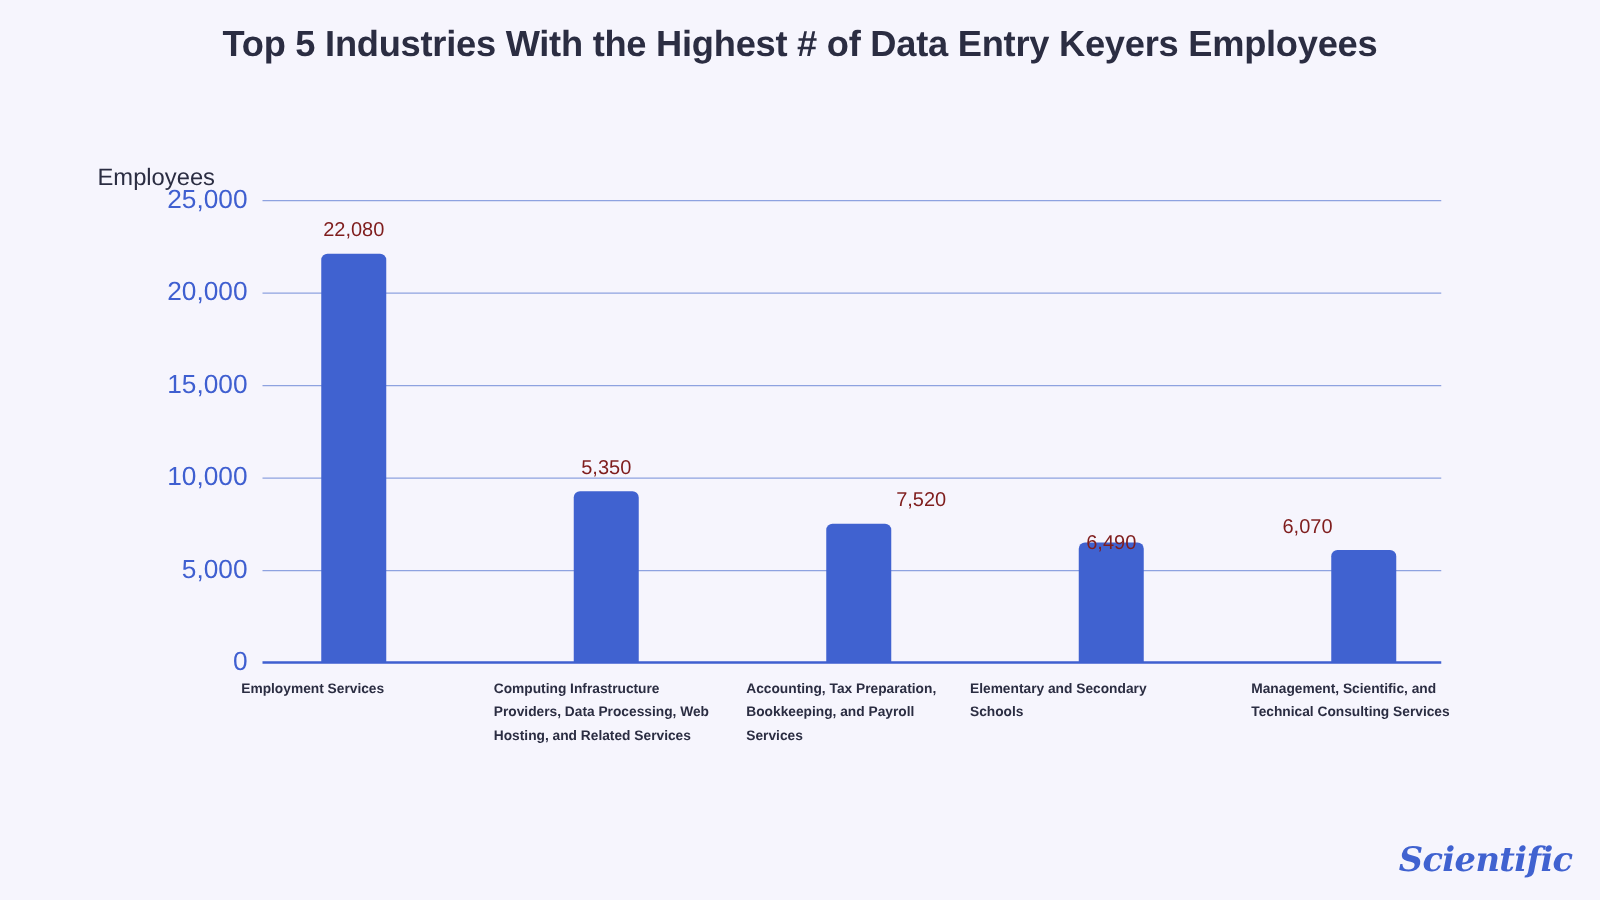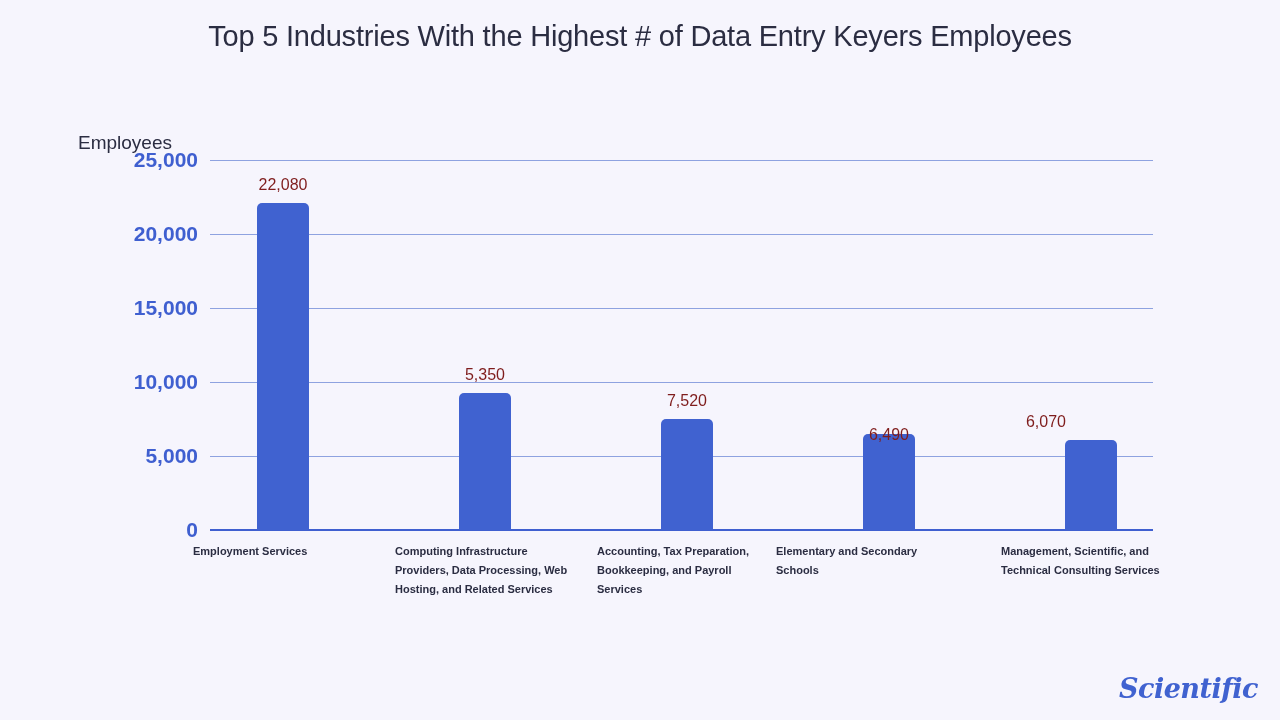--- a/index.html
+++ b/index.html
@@ -14,21 +14,21 @@
     overflow: hidden;
     position: relative;
   }
   .chart-title {
     position: absolute;
     top: 20px;
     left: 0;
     width: 1280px;
     text-align: center;
     font-size: 29px;
-    font-weight: normal;
+    font-weight: bold;
     color: #2b2d42;
     letter-spacing: -0.2px;
   }
   .y-axis-label {
     position: absolute;
     left: 78px;
     top: 99px;
     font-size: 19px;
     color: #2b2d42;
     margin-top: 33px;
@@ -54,21 +54,21 @@
     width: 943px;
     height: 2px;
     background: #3f5fd0;
     bottom: -1px;
   }
   .ytick-label {
     position: absolute;
     width: 120px;
     text-align: right;
     font-size: 21px;
-    font-weight: bold;
+    font-weight: normal;
     color: #3f5fd0;
     transform: translateY(-50%);
     left: 78px;
   }
   .bar {
     position: absolute;
     bottom: 0;
     width: 52px;
     background: #4062d0;
     border-radius: 5px 5px 0 0;
@@ -127,21 +127,21 @@
 
   <div class="bar" style="left: 47px; height: 326.784px; background: rgb(64, 98, 208);"></div>
   <div class="bar" style="left: 249px; height: 136.752px; background: rgb(64, 98, 208);"></div>
   <div class="bar" style="left: 451px; height: 111.296px; background: rgb(64, 98, 208);"></div>
   <div class="bar" style="left: 653px; height: 96.052px; background: rgb(64, 98, 208);"></div>
   <div class="bar" style="left: 855px; height: 89.836px; background: rgb(64, 98, 208);"></div>
 </div>
 
 <div class="bar-value" style="left: 283px; top: 176.216px;">22,080</div>
 <div class="bar-value" style="left: 485px; top: 366.248px;">5,350</div>
-<div class="bar-value" style="left: 687px; top: 391.704px;">7,520</div>
+<div class="bar-value" style="left: 687px; top: 391.704px; text-align: right;">7,520</div>
 <div class="bar-value" style="left: 889px; top: 426px;">6,490</div>
 <div class="bar-value" style="left: 1046px; top: 413.164px;">6,070</div>
 
 <div class="cat-label" style="left:283px">Employment Services</div>
 <div class="cat-label" style="left:485px">Computing Infrastructure Providers, Data Processing, Web Hosting, and Related Services</div>
 <div class="cat-label" style="left:687px">Accounting, Tax Preparation, Bookkeeping, and Payroll Services</div>
 <div class="cat-label" style="left:866px">Elementary and Secondary Schools</div>
 <div class="cat-label" style="left:1091px">Management, Scientific, and Technical Consulting Services</div>
 
 <div class="logo">Scientific</div>

